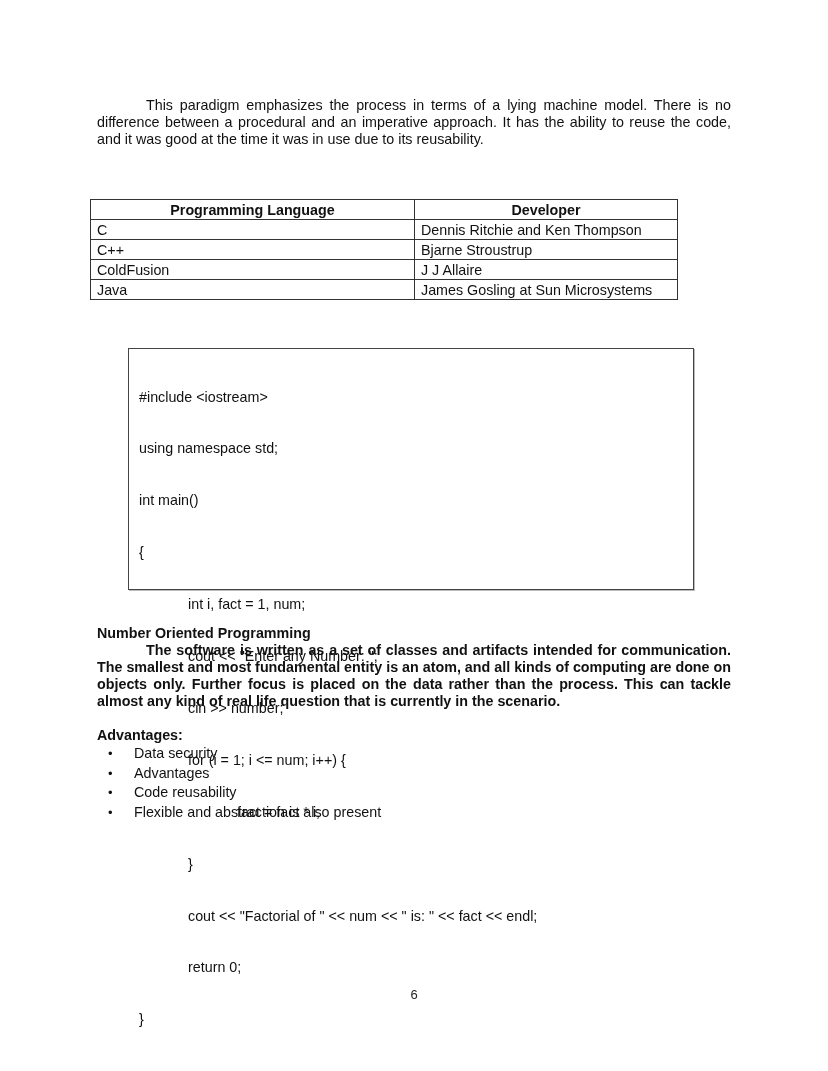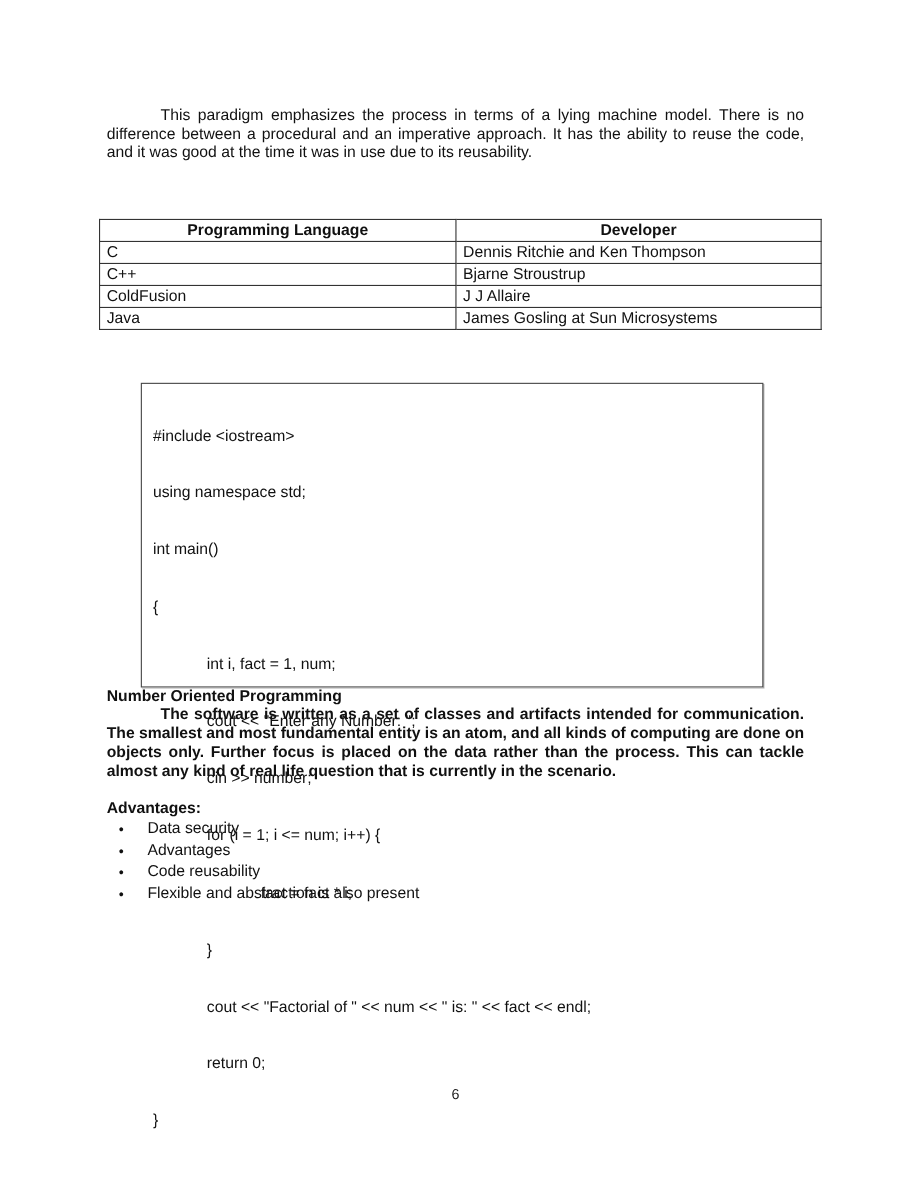--- a/index.html
+++ b/index.html
@@ -11,32 +11,32 @@
   .para {
     position: absolute; left: 97px; width: 634px;
     font-size: 14.3px; line-height: 17px; text-align: justify;
   }
   .para .indent { display: inline-block; width: 49px; }
   .intro { top: 97px; }
   .examples { top: 166px; text-align: left; }
   .examples b { font-weight: bold; }
 
   table.lang-table {
-    position: absolute; left: 90px; top: 199px; width: 657px;
+    position: absolute; left: 90px; top: 199px; width: 588px;
     border-collapse: collapse; font-size: 14.3px;
   }
   table.lang-table th, table.lang-table td {
     border: 1px solid #333333; padding: 0 6px; height: 19px; line-height: 18px;
   }
   table.lang-table th { font-weight: bold; text-align: center; }
   table.lang-table td { text-align: left; }
   table.lang-table .col1 { width: 311px; }
 
   .code-box {
-    position: absolute; left: 128px; top: 348px; width: 566px; height: 277px;
+    position: absolute; left: 128px; top: 348px; width: 566px; height: 242px;
     border: 1px solid #444444; box-sizing: border-box;
     box-shadow: 1px 1px 0 #bbbbbb;
   }
   .code-lines {
     position: absolute; left: 10px; top: 5px;
     font-size: 14.3px; line-height: 17.3px; white-space: pre;
   }
   .code-line.i1 { padding-left: 49px; }
   .code-line.i2 { padding-left: 98px; }
 

